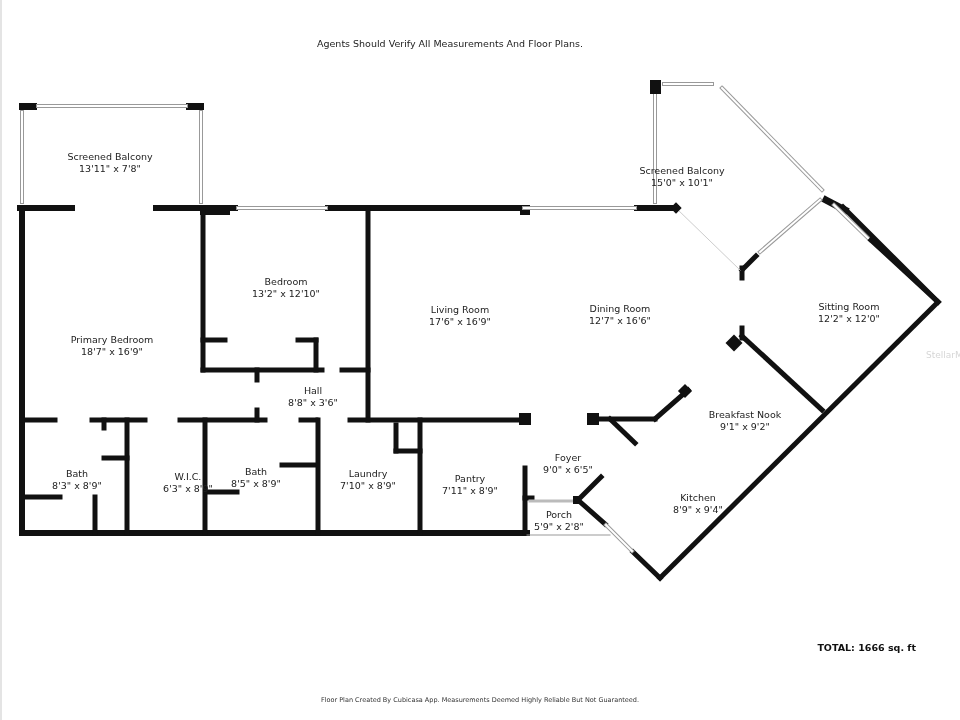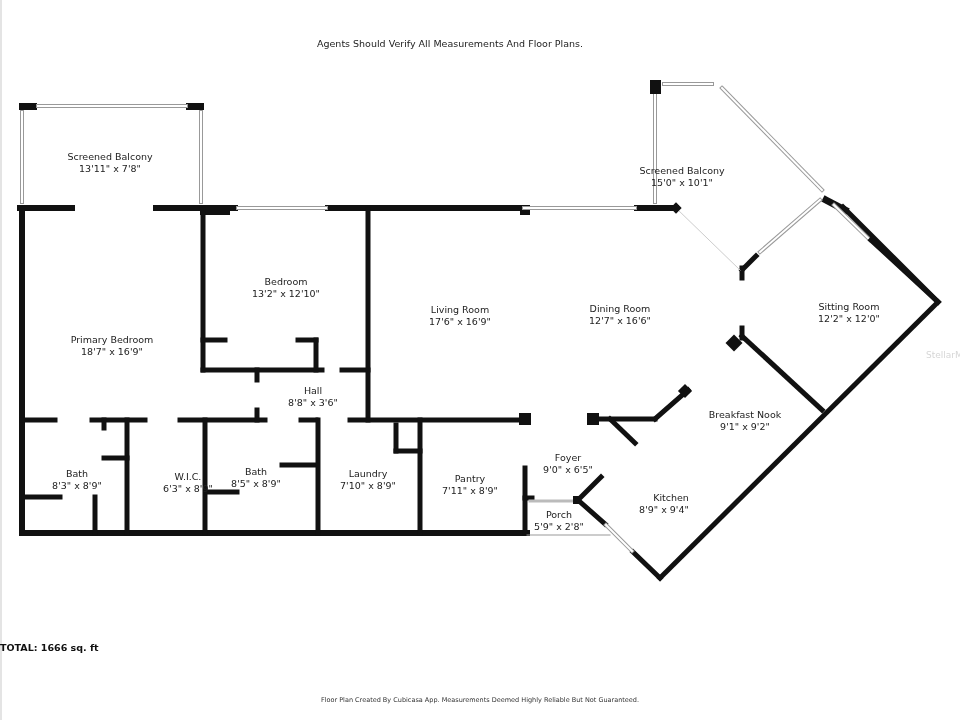--- a/index.html
+++ b/index.html
@@ -1,21 +1,21 @@
 <!DOCTYPE html>
 <html><head>
 <meta charset="utf-8">
 <style>
   html,body{margin:0;padding:0;background:#ffffff;}
   body{width:960px;height:720px;position:relative;overflow:hidden;font-family:"DejaVu Sans","Liberation Sans",sans-serif;color:#222;}
   .frame-edge{position:absolute;left:0;top:0;width:2px;height:720px;background:#e4e4e4;}
   .header-note{position:absolute;left:0;top:38px;width:900px;text-align:center;font-size:9.5px;color:#222;}
   svg.plan{position:absolute;left:0;top:0;}
   .room-label{position:absolute;text-align:center;font-size:9.5px;line-height:12px;color:#222;transform:translate(-50%,-50%);white-space:nowrap;}
-  .summary{position:absolute;left:0;width:916px;text-align:left;font-size:9.5px;line-height:11px;color:#111;}
+  .summary{position:absolute;left:0;width:916px;text-align:right;font-size:9.5px;line-height:11px;color:#111;}
   .summary .total{font-weight:bold;}
   .footer-note{position:absolute;left:0;top:696px;width:960px;text-align:center;font-size:6.5px;color:#333;}
   .watermark{position:absolute;left:926px;top:350px;font-size:9px;color:#d6d6d6;filter:blur(0.6px);}
 </style>
 </head>
 <body>
 
 <div class="frame-edge"></div>
 
 <div class="header-note">Agents Should Verify All Measurements And Floor Plans.</div>
@@ -200,21 +200,21 @@
   <div>7'11" x 8'9"</div>
 </div>
 <div class="room-label" style="left:568px;top:464px;">
   <div>Foyer</div>
   <div>9'0" x 6'5"</div>
 </div>
 <div class="room-label" style="left:559px;top:521px;">
   <div>Porch</div>
   <div>5'9" x 2'8"</div>
 </div>
-<div class="room-label" style="left:664px;top:504px;text-align:right;">
+<div class="room-label" style="left:698px;top:504px;">
   <div>Kitchen</div>
   <div>8'9" x 9'4"</div>
 </div>
 
 <div class="watermark">StellarMLS</div>
 
 <div class="summary" style="top:642px;">
   <div class="total">TOTAL: 1666 sq. ft</div>
 </div>
 

